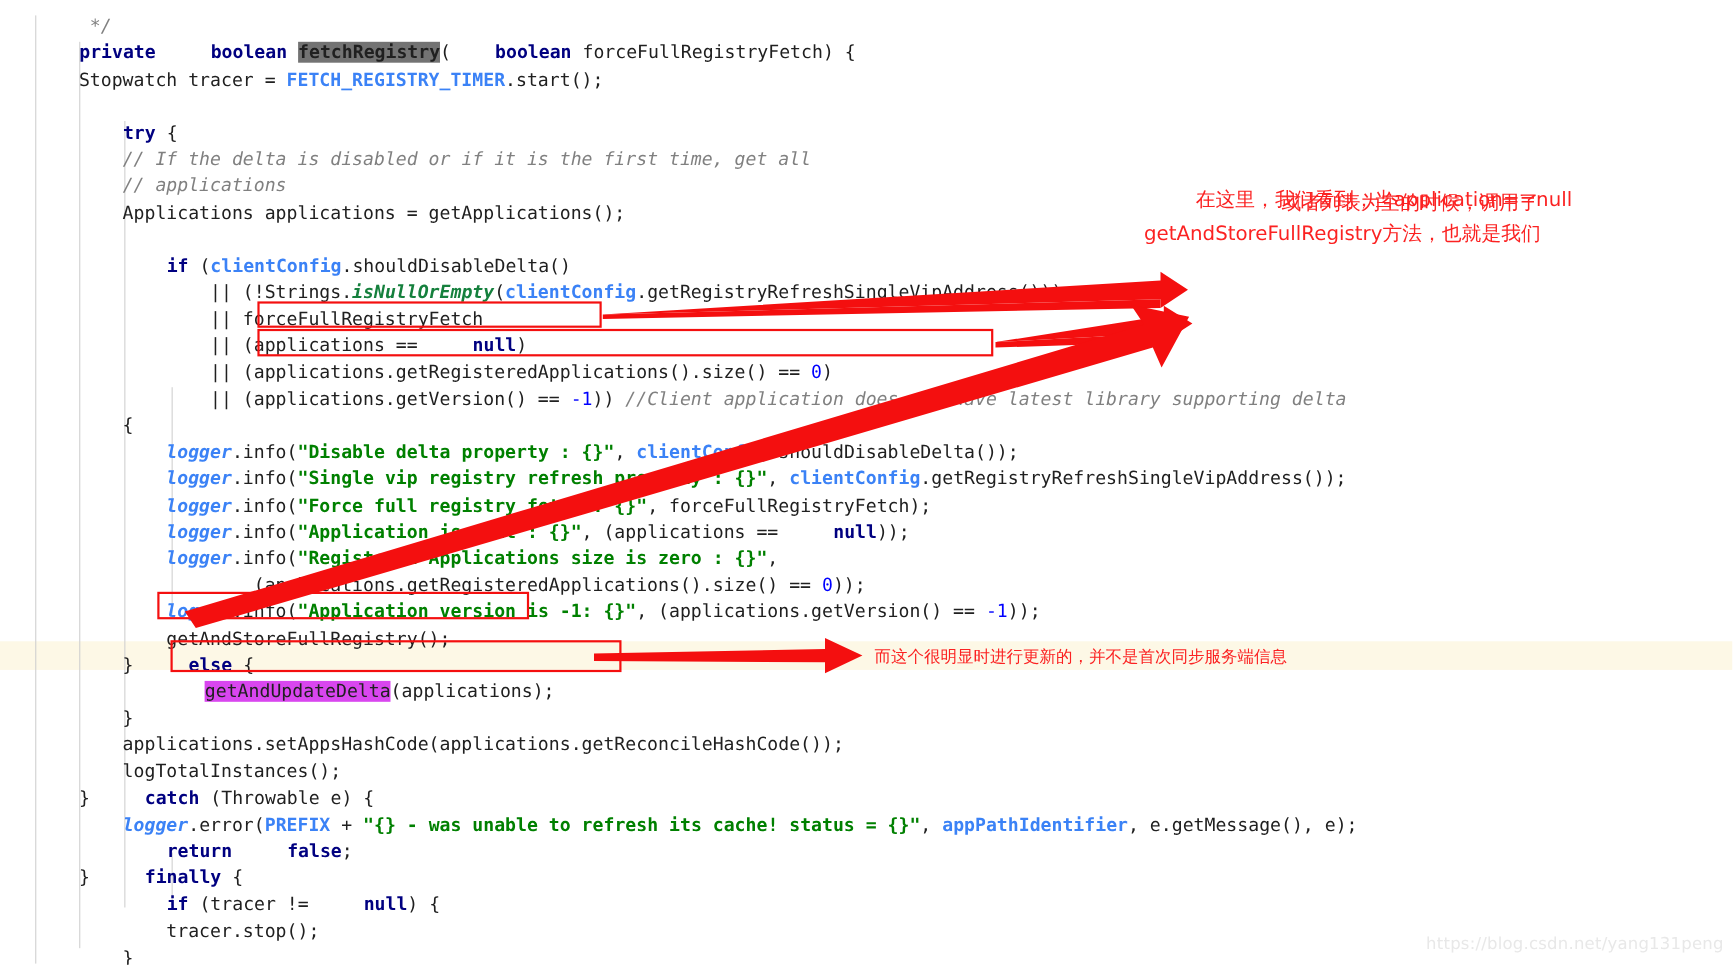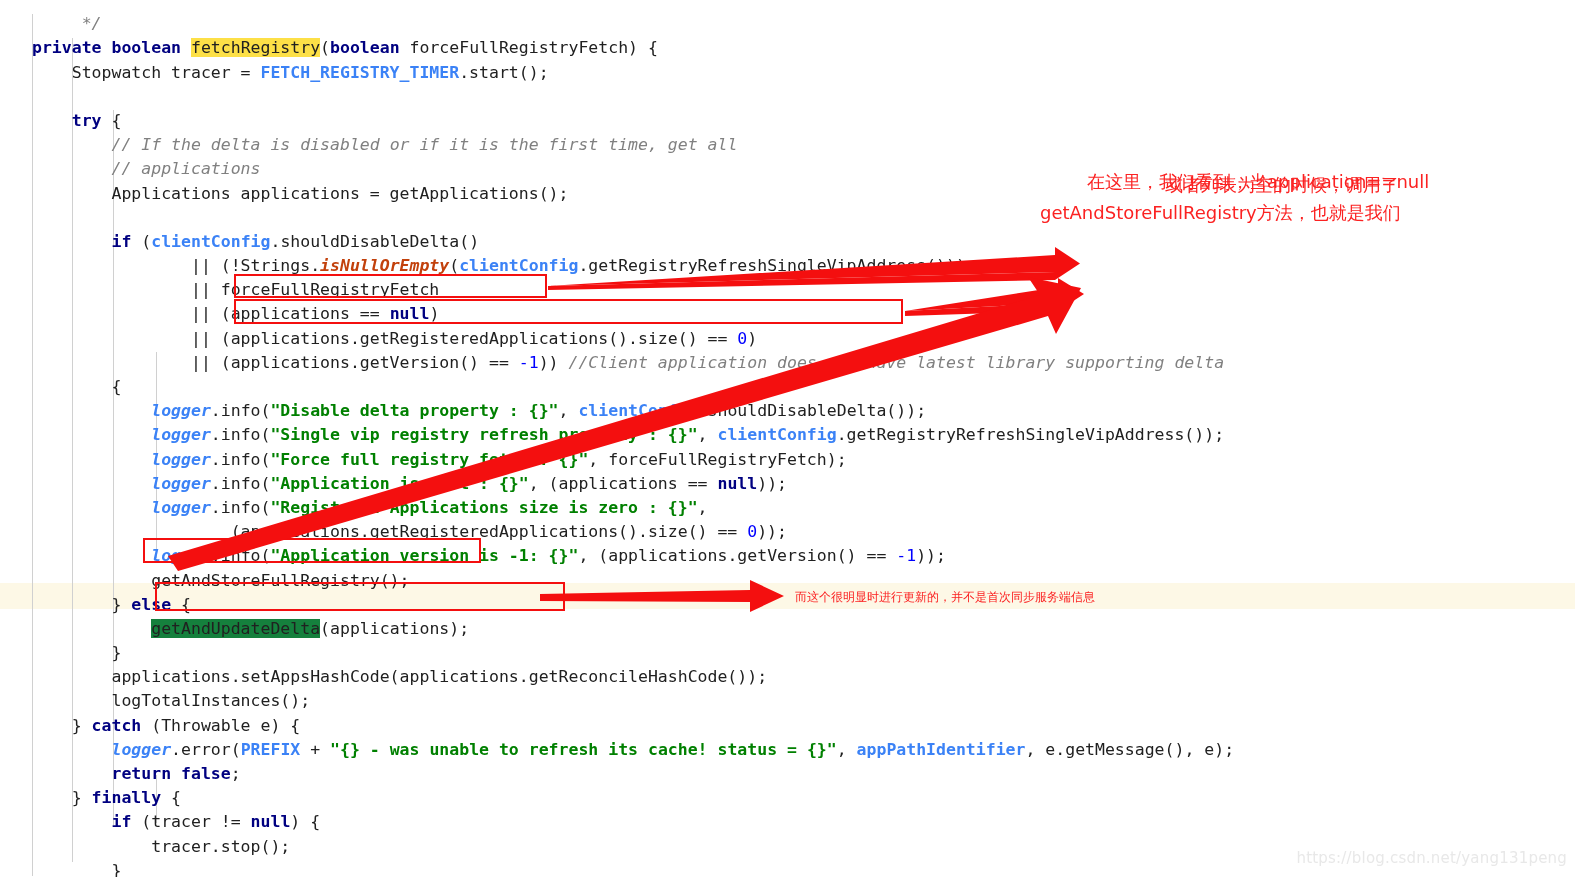--- a/index.html
+++ b/index.html
@@ -50,46 +50,46 @@
     line-height: 24.2px;
     white-space: pre;
     color: #202020;
   }
   .ln {
     display: block;
     height: 24.2px;
     padding-left: 32px;
     white-space: pre;
   }
-  .kw   { color: #000080; font-weight: bold; }
+  .kw   { color: #000080; font-weight: bold; padding-left: 40px; }
   .fld  { color: #3b82f6; font-weight: bold; }
   .fldi { color: #3b82f6; font-style: italic; font-weight: bold; }
-  .stat { color: #c2410c; font-weight: bold; font-style: italic; }
+  .stat { color: #15803d; font-weight: bold; font-style: italic; }
   .str  { color: #008000; font-weight: bold; }
   .num  { color: #0000ff; }
   .cmt  { color: #808080; font-style: italic; }
-  .sel  { background: #15803d; }
-  .hl   { background: #fde047; }
+  .sel  { background: #d946ef; margin-left: 35px; }
+  .hl   { background: #737373; font-weight: bold; }
 
   
   #overlay {
     position: absolute;
     inset: 0;
     pointer-events: none;
   }
   .anno-box {
     position: absolute;
     border: 2px solid #f40f0f;
     box-sizing: border-box;
   }
   .anno-text {
     position: absolute;
     color: #fb2222;
     font-family: "DejaVu Sans", "Liberation Sans", sans-serif;
-    font-size: 12px;
+    font-size: 15px;
     line-height: 28px;
     white-space: nowrap;
     font-weight: 500;
   }
   .anno-text.big {
     font-size: 18px;
     line-height: 28.5px;
   }
 
   

